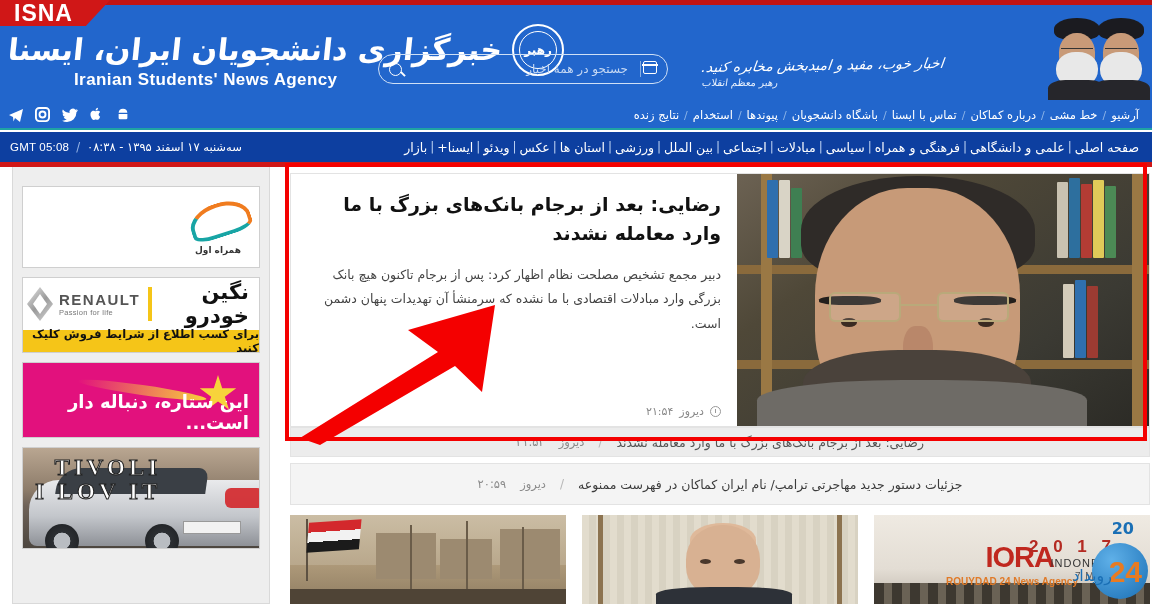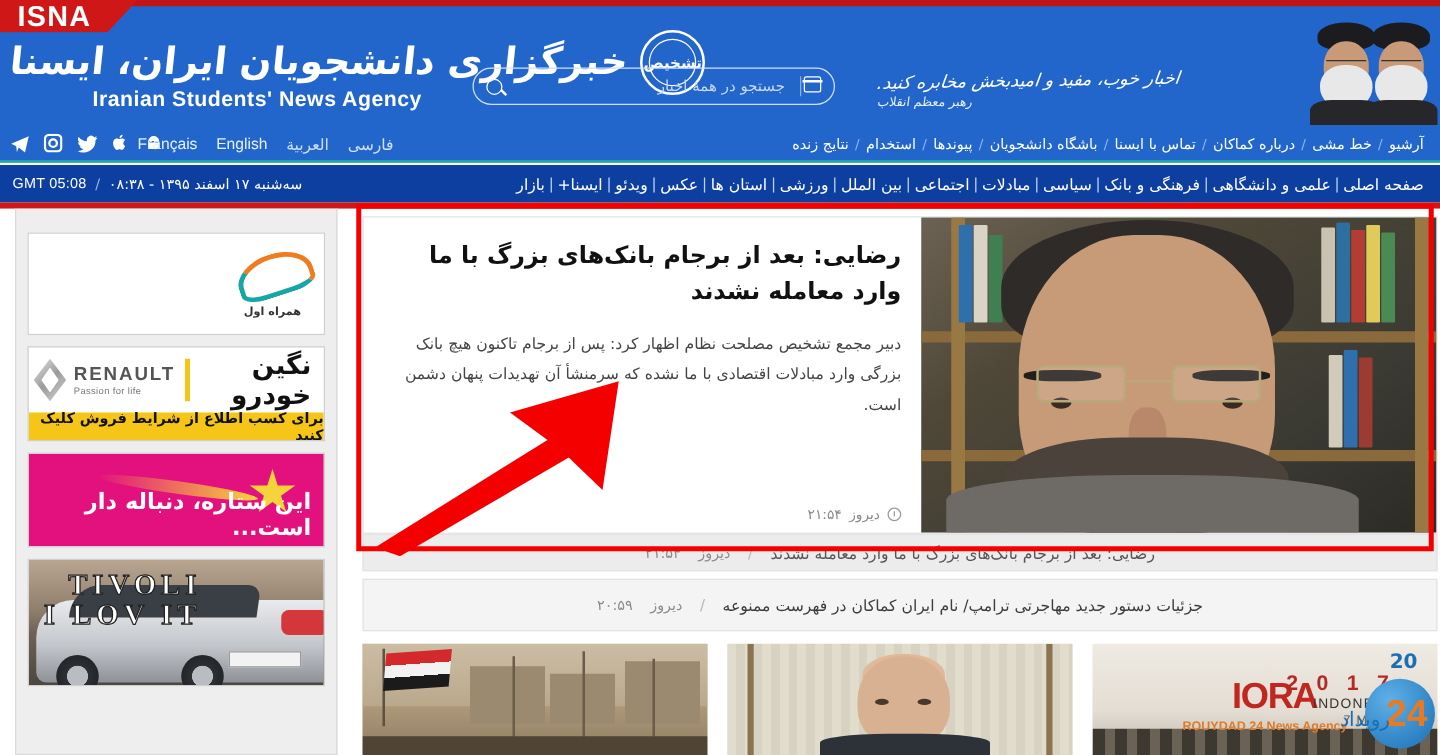--- a/index.html
+++ b/index.html
@@ -441,21 +441,21 @@
 
   <div class="header">
     <div class="header-topstripe"></div>
 
     <div class="isna-tag">
       <span>ISNA</span>
     </div>
 
     <div class="brand">
       <div class="emblem">
-        <div class="emblem-txt">تشخیص</div>
+        <div class="emblem-txt">رهبر</div>
       </div>
       <div class="brand-fa">خبرگزاری دانشجویان ایران، ایسنا</div>
     </div>
     <div class="brand-en">Iranian Students' News Agency</div>
 
     <div class="searchbox">
       <div class="cal">
           <span class="cal-ico"></span>
         </div>
       <div class="divider"></div>
@@ -509,26 +509,20 @@
             <path fill="currentColor" d="M11.2 8.4c0-1.8 1.5-2.6 1.5-2.7-.8-1.2-2.1-1.3-2.6-1.4-1.1-.1-2.1.6-2.7.6-.5 0-1.4-.6-2.3-.6-1.2 0-2.3.7-2.9 1.8-1.2 2.1-.3 5.3.9 7 .6.8 1.3 1.8 2.2 1.7.9 0 1.2-.6 2.2-.6 1 0 1.3.6 2.2.5.9 0 1.5-.8 2.1-1.7.7-1 .9-1.9.9-2-.1 0-1.8-.7-1.8-2.6zM9.6 3c.5-.6.8-1.4.7-2.2-.7 0-1.5.5-2 1-.4.5-.8 1.3-.7 2.1.8.1 1.6-.4 2-.9z"></path>
           </svg>
       </span>
       <span class="s-ico">
         <svg viewBox="0 0 16 16" width="14" height="14">
             <path fill="currentColor" d="M8 2a5 5 0 00-5 4.6h10A5 5 0 008 2zM3 8v4.5A1.5 1.5 0 004.5 14h7A1.5 1.5 0 0013 12.5V8H3z"></path>
           </svg>
       </span>
     </div>
 
-    <div class="langs">
-      <a href="#">Français</a>
-      <a href="#">English</a>
-      <a href="#" class="fa">العربية</a>
-      <a href="#" class="fa">فارسی</a>
-    </div>
 
     <div class="toplinks">
       <a href="#">آرشیو</a>
         <span class="sep">/</span>
       <a href="#">خط مشی</a>
         <span class="sep">/</span>
       <a href="#">درباره کماکان</a>
         <span class="sep">/</span>
       <a href="#">تماس با ایسنا</a>
         <span class="sep">/</span>
@@ -546,21 +540,21 @@
     <div class="datetime">
       <span>سه‌شنبه ۱۷ اسفند ۱۳۹۵ - ۰۸:۳۸</span>
       <span class="sl">/</span>
       <span class="gmt">GMT 05:08</span>
     </div>
     <div class="cats">
       <a href="#">صفحه اصلی</a>
         <span class="sep">|</span>
       <a href="#">علمی و دانشگاهی</a>
         <span class="sep">|</span>
-      <a href="#">فرهنگی و بانک</a>
+      <a href="#">فرهنگی و همراه</a>
         <span class="sep">|</span>
       <a href="#">سیاسی</a>
         <span class="sep">|</span>
       <a href="#">مبادلات</a>
         <span class="sep">|</span>
       <a href="#">اجتماعی</a>
         <span class="sep">|</span>
       <a href="#">بین الملل</a>
         <span class="sep">|</span>
       <a href="#">ورزشی</a>

